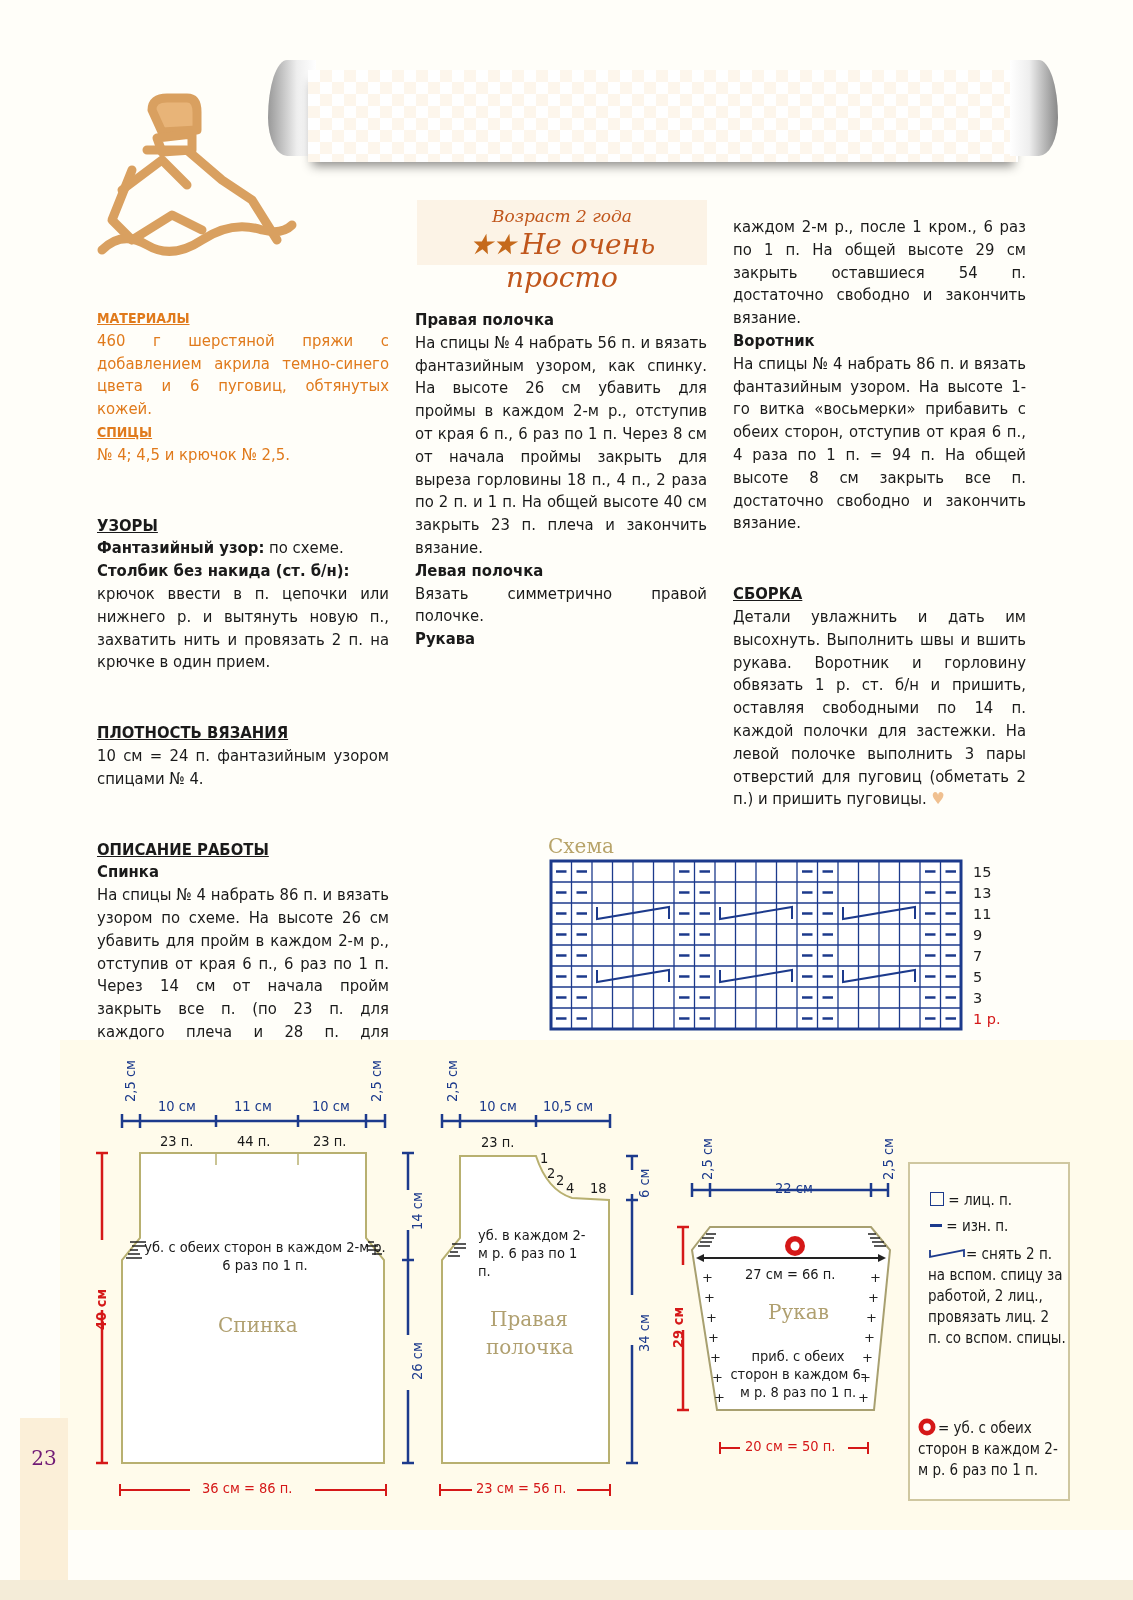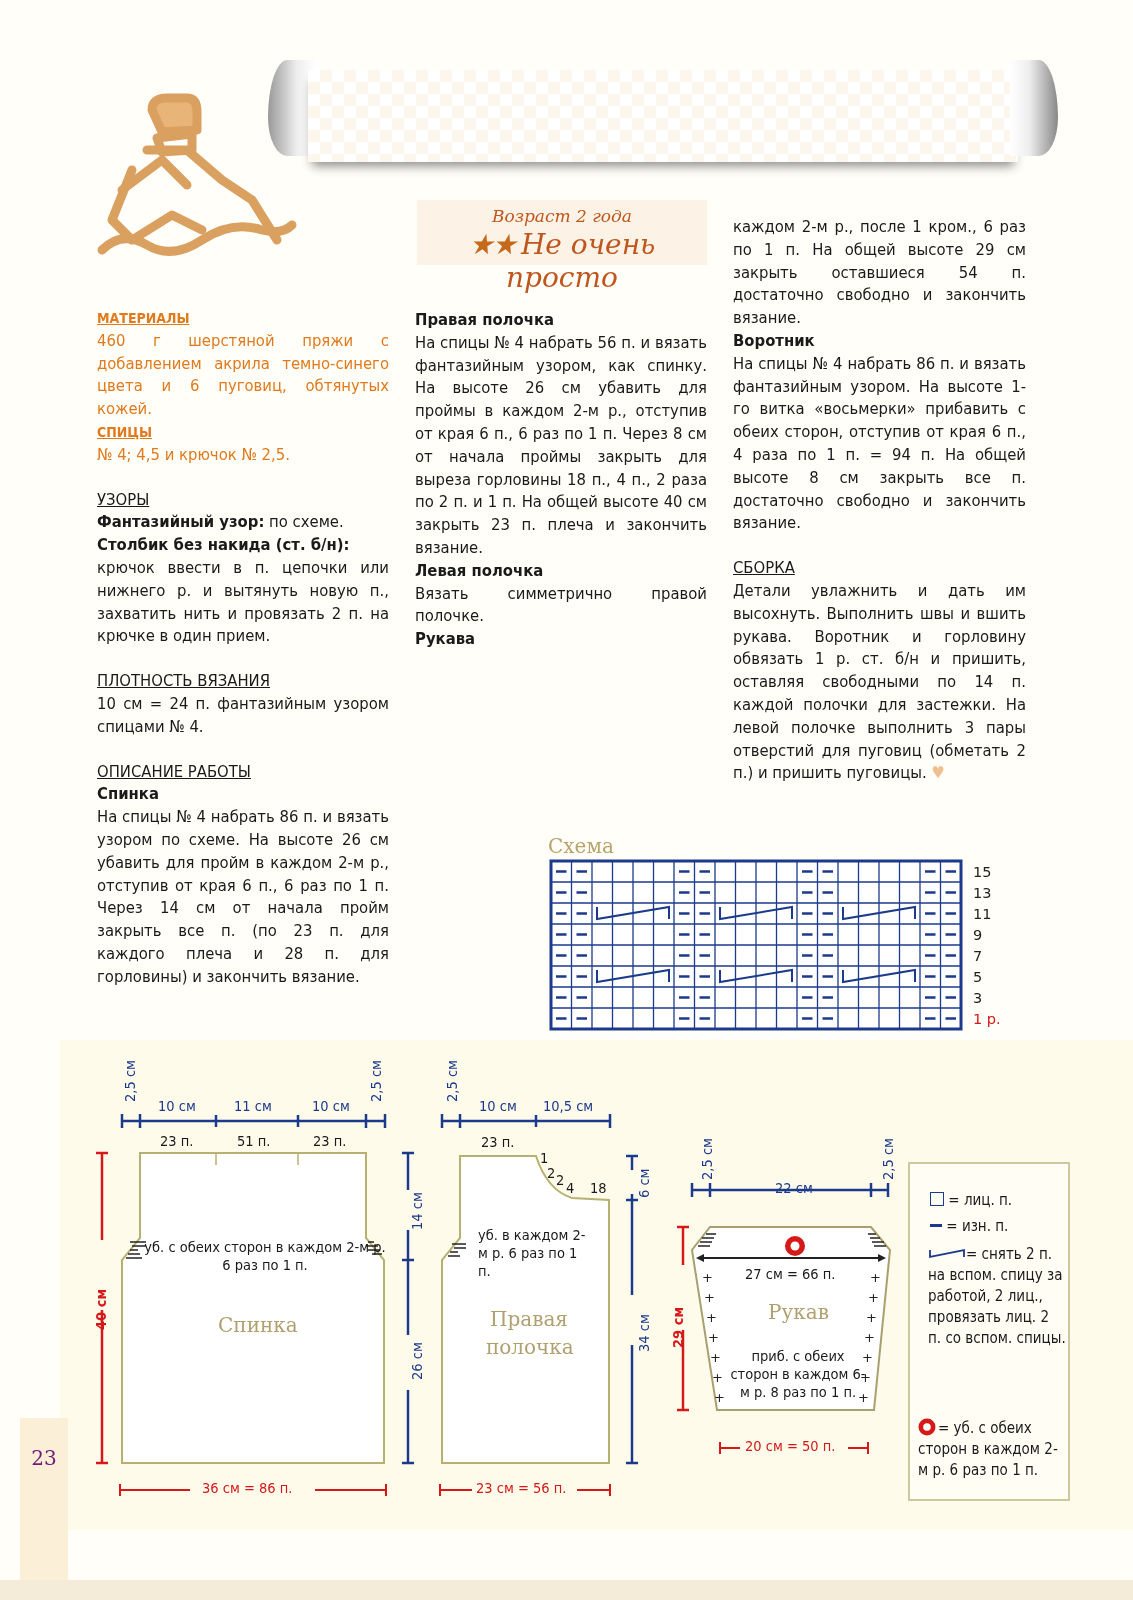--- a/index.html
+++ b/index.html
@@ -14,21 +14,21 @@
   .logo{left:92px;top:90px;width:210px;height:180px;}
   .badge{left:417px;top:200px;width:290px;height:65px;background:#fcf3e6;text-align:center;font-family:"DejaVu Serif",serif;font-style:italic;color:#c0561c;}
   .badge .age{font-size:17px;margin-top:6px;}
   .badge .diff{font-size:28px;margin-top:2px;}
   .badge .stars{color:#c56a1c;letter-spacing:-2px;margin-right:6px;}
   
   .col{font-size:16.5px;line-height:22.8px;}
   .col p{margin:0;text-align:justify;}
   .h-orange{color:#e07a1c;font-weight:bold;text-decoration:underline;font-size:14px;}
   .t-orange{color:#e07a1c;}
-  .h{font-weight:normal;text-decoration:underline;}
+  .h{font-weight:bold;text-decoration:underline;margin-top:26px;}
   .sub{font-weight:bold;}
   .gap{height:22px;}
   
   .chart-title{left:548px;top:834px;font-family:"DejaVu Serif",serif;font-size:20px;color:#b8a46a;}
   .note{left:551px;top:1040px;font-size:15px;}
   
   .diag-bg{left:60px;top:1040px;width:1073px;height:490px;background:#fffbeb;}
   .lbl{font-size:14.5px;white-space:nowrap;}
   .blue{color:#1c3a8c;}
   .red{color:#d51818;}
@@ -262,21 +262,21 @@
     <line x1="30" y1="374" x2="30" y2="386"></line>
       <line x1="296" y1="374" x2="296" y2="386"></line>
   </g>
 </svg>
 <div class="abs lbl blue vert" style="left:122px;top:1102px;">2,5 см</div>
 <div class="abs lbl blue vert" style="left:368px;top:1102px;">2,5 см</div>
 <div class="abs lbl blue" style="left:158px;top:1098px;">10 см</div>
 <div class="abs lbl blue" style="left:234px;top:1098px;">11 см</div>
 <div class="abs lbl blue" style="left:312px;top:1098px;">10 см</div>
 <div class="abs lbl" style="left:160px;top:1133px;">23 п.</div>
-<div class="abs lbl" style="left:237px;top:1133px;">51 п.</div>
+<div class="abs lbl" style="left:237px;top:1133px;">44 п.</div>
 <div class="abs lbl" style="left:313px;top:1133px;">23 п.</div>
 <div class="abs lbl" style="left:140px;top:1238px;width:250px;text-align:center;white-space:normal;line-height:18px;">уб. с обеих сторон в каждом 2-м р. 6 раз по 1 п.</div>
 <div class="abs piece" style="left:218px;top:1313px;">Спинка</div>
 <div class="abs lbl red vert" style="left:93px;top:1330px;font-weight:bold;">40 см</div>
 <div class="abs lbl blue vert" style="left:409px;top:1230px;">14 см</div>
 <div class="abs lbl blue vert" style="left:409px;top:1380px;">26 см</div>
 <div class="abs lbl red" style="left:202px;top:1480px;">36 см = 86 п.</div>
 
 <svg class="abs" style="left:432px;top:1110px;" width="220" height="400">
   <g stroke="#1c3a8c" stroke-width="2.5">

